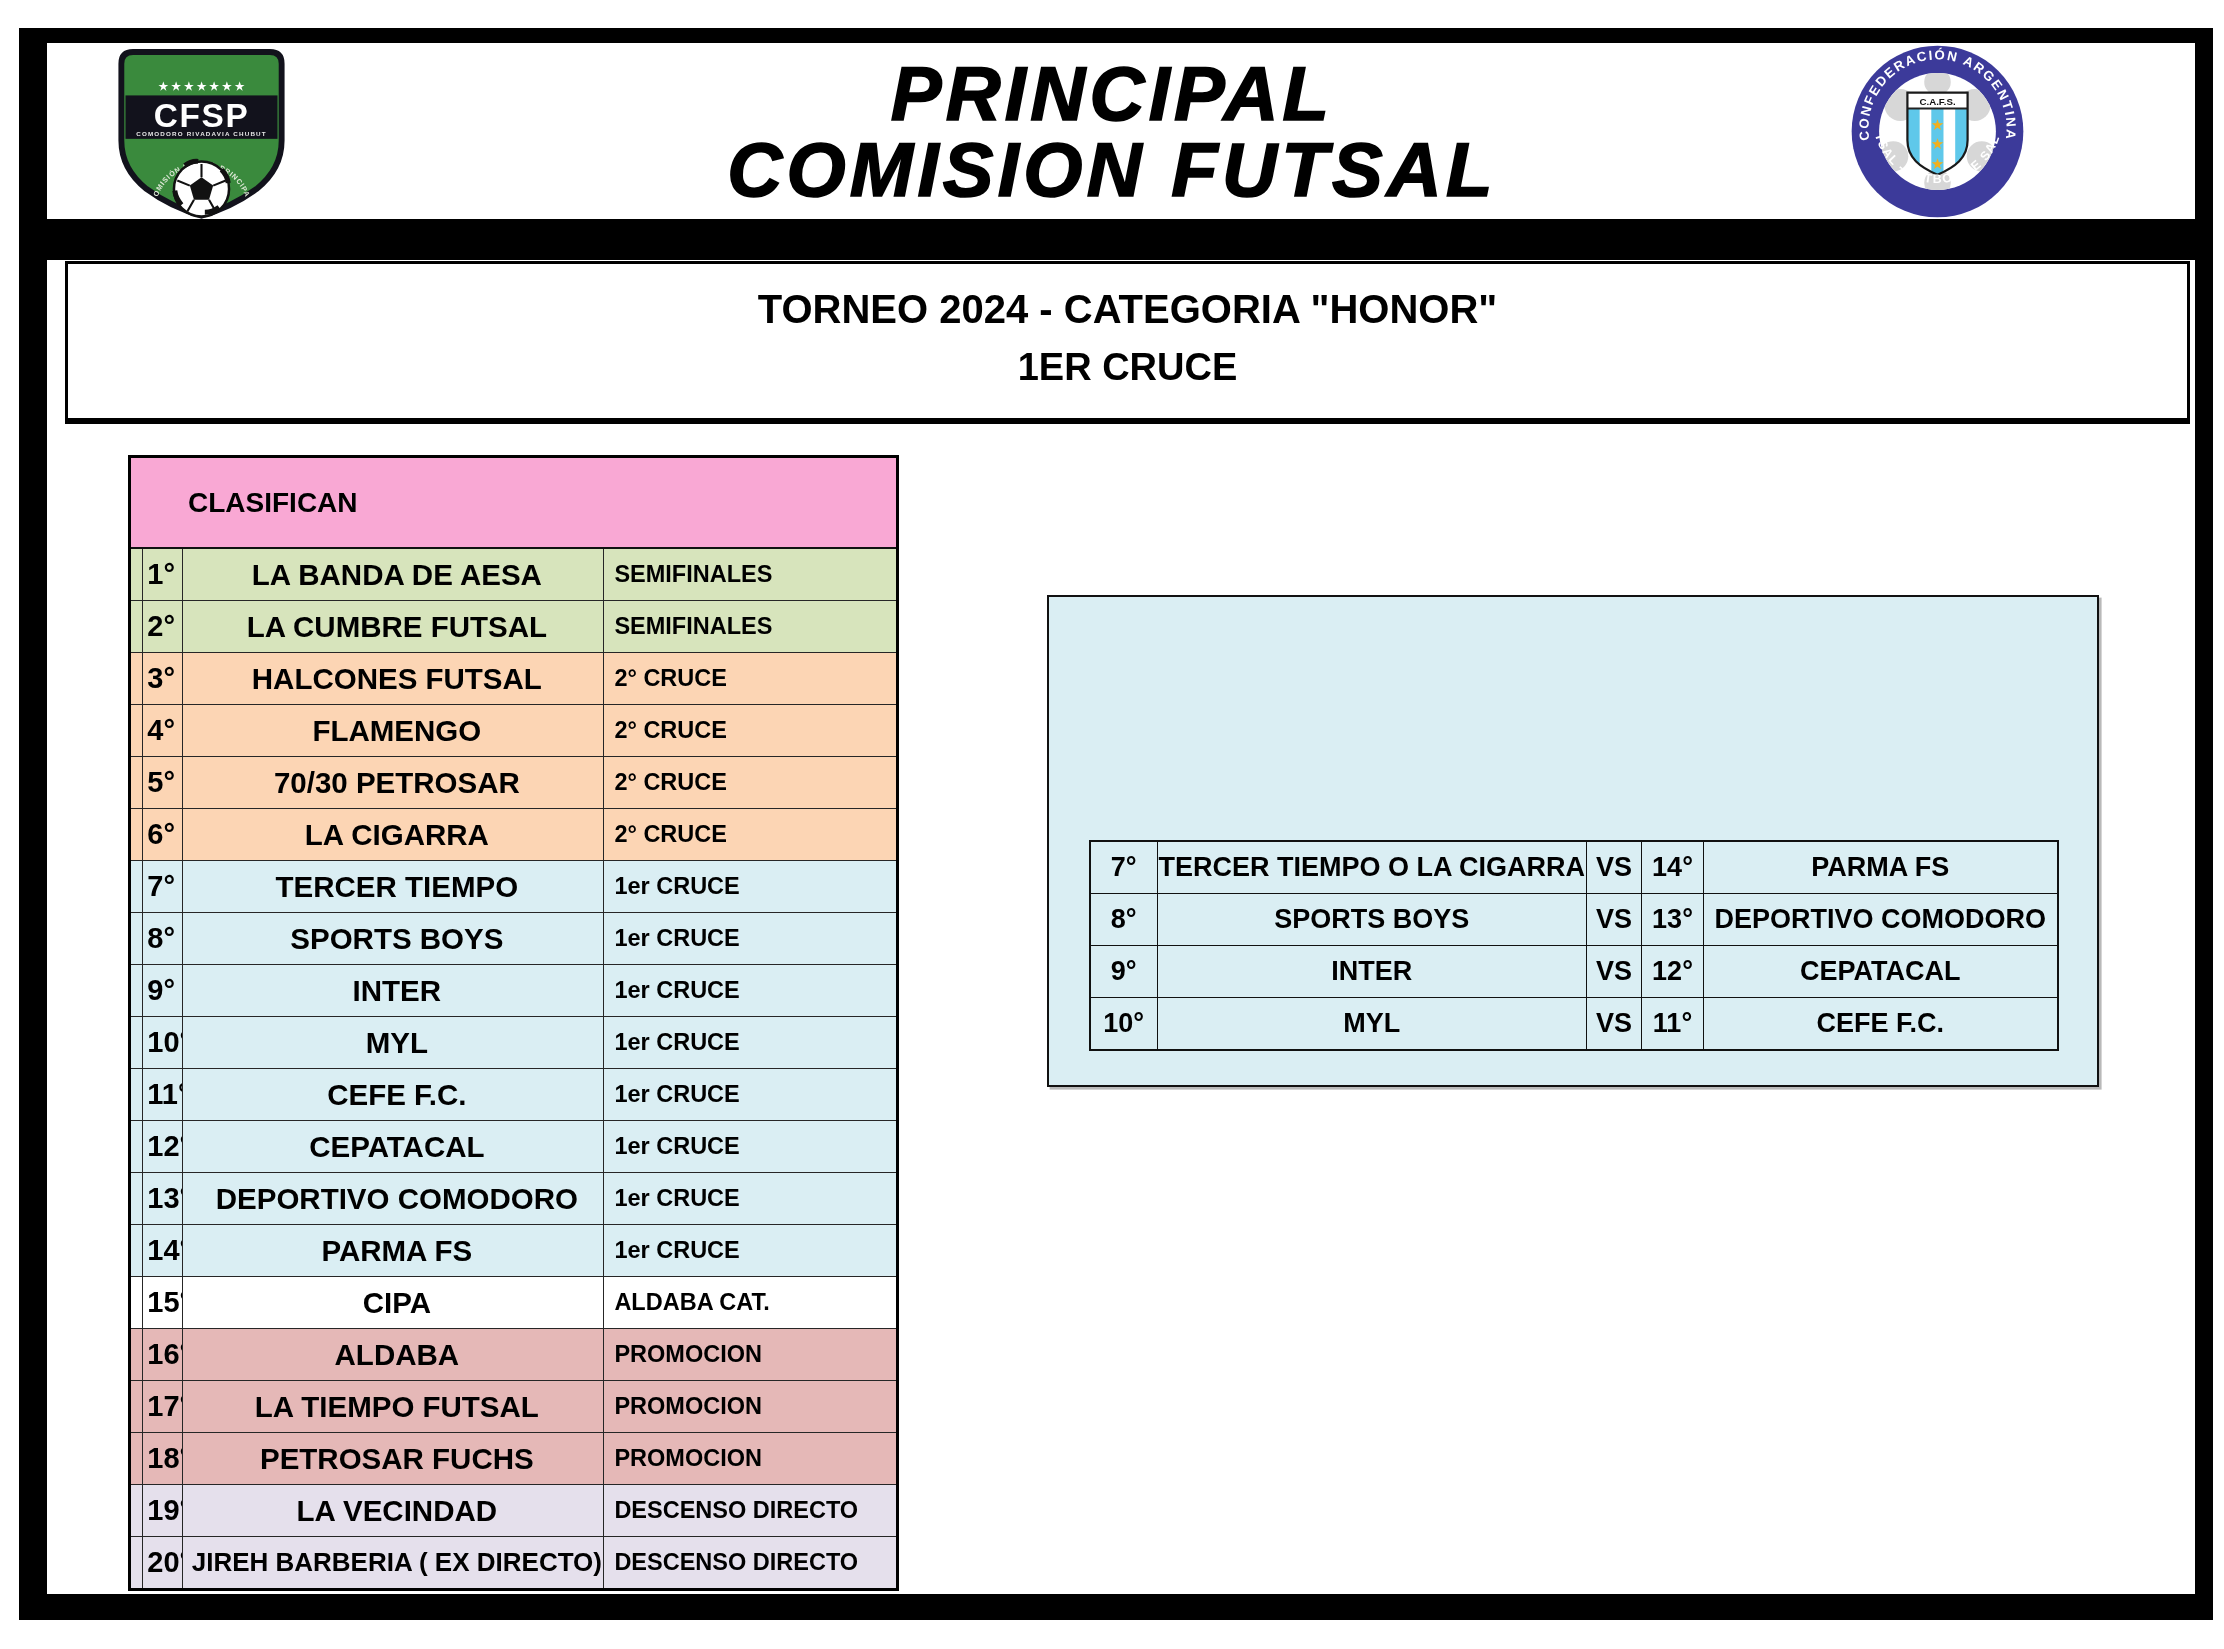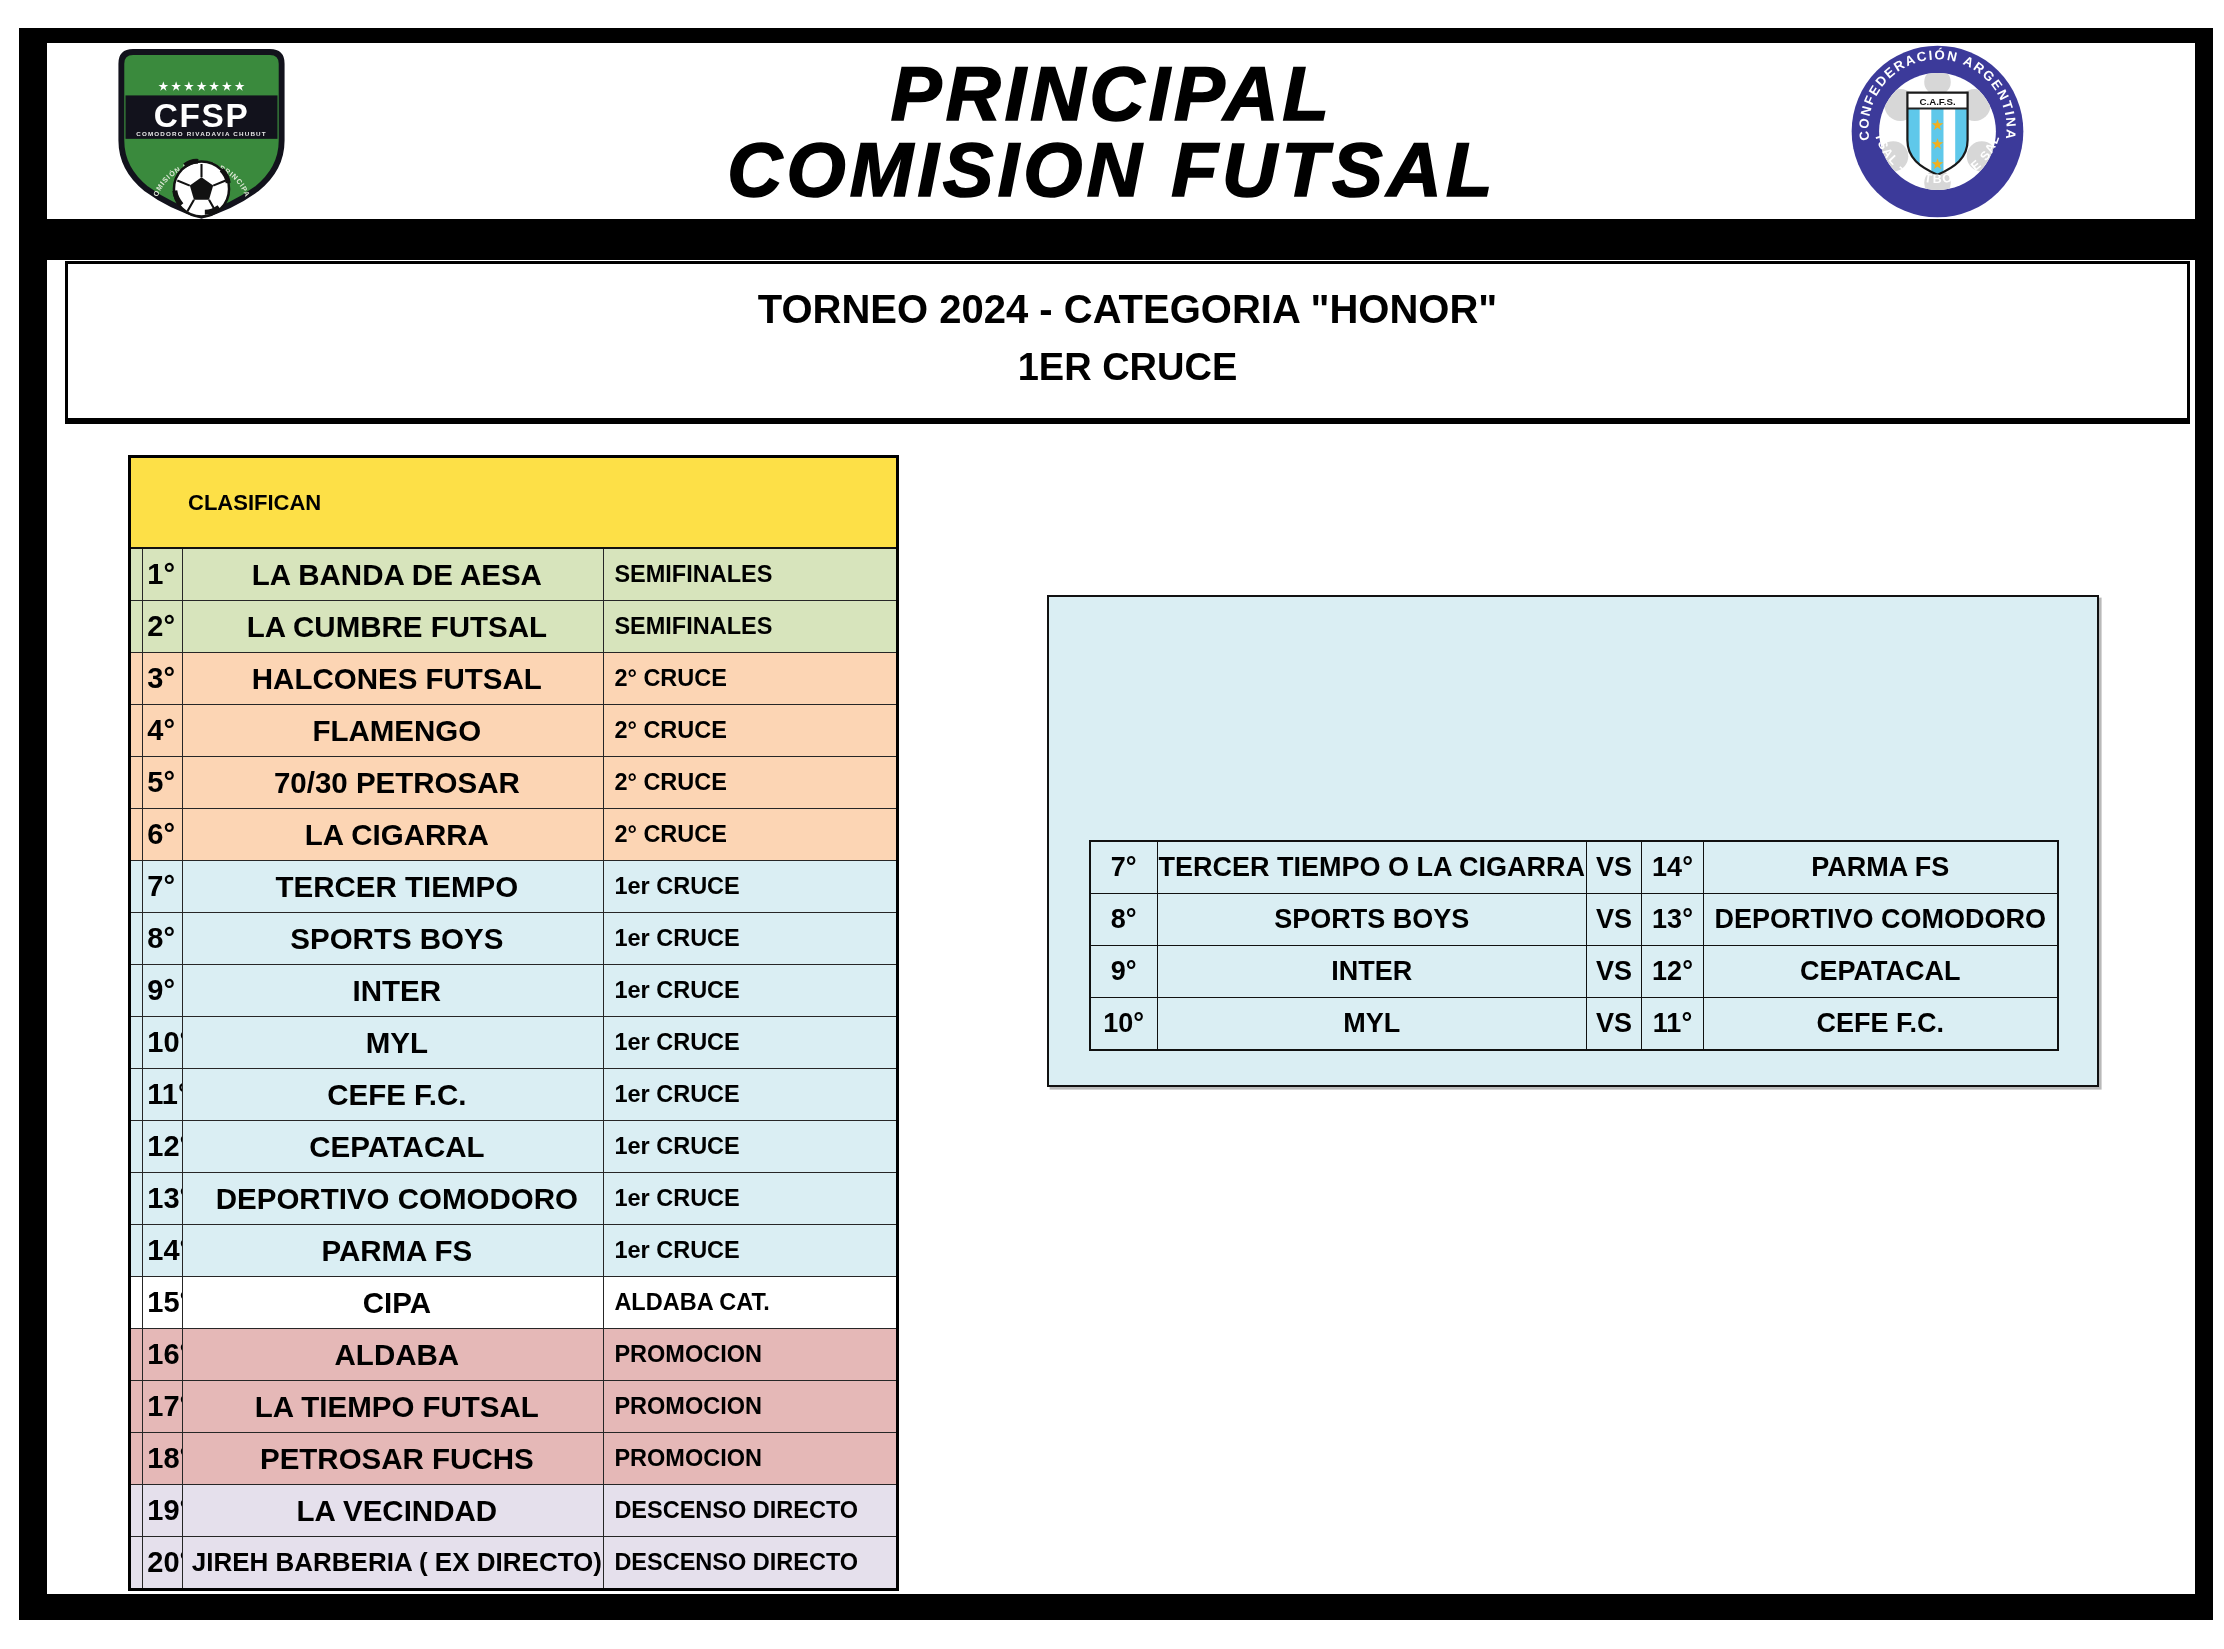--- a/index.html
+++ b/index.html
@@ -28,22 +28,22 @@
   .title-box .l1{margin-top:22.6px;font-size:40px;font-weight:bold;}
   .title-box .l2{margin-top:14px;font-size:38px;font-weight:bold;}
 
   
   table{border-collapse:collapse;table-layout:fixed;}
   .standings{left:128px;top:455px;width:767px;border:3.5px solid #000;}
   .standings col.c-gutter{width:13px;}
   .standings col.c-rank{width:40px;}
   .standings col.c-team{width:421px;}
   .standings col.c-result{width:294px;}
-  .standings th{height:87px;background:#fde047;text-align:left;vertical-align:middle;
-                padding-left:57px;font-size:22px;font-weight:bold;border-bottom:2.6px solid #111;}
+  .standings th{height:87px;background:#f9a8d4;text-align:left;vertical-align:middle;
+                padding-left:57px;font-size:28px;font-weight:bold;border-bottom:2.6px solid #111;}
   .standings td{height:49px;border:1.7px solid #262626;vertical-align:middle;
                 overflow:hidden;white-space:nowrap;}
   .standings td.rank{font-size:29px;font-weight:bold;padding-left:4.3px;}
   .standings td.team{font-size:29.5px;font-weight:bold;padding-left:8.7px;text-align:center;}
   .standings td.team.fit{font-size:26px;}
   .standings td.result{font-size:23.5px;font-weight:bold;padding-left:10.4px;}
   .tier-semifinal td{background:#d7e4bc;}
   .tier-cruce2 td{background:#fcd5b4;}
   .tier-cruce1 td{background:#daeef3;}
   .tier-mantiene td{background:#ffffff;}

